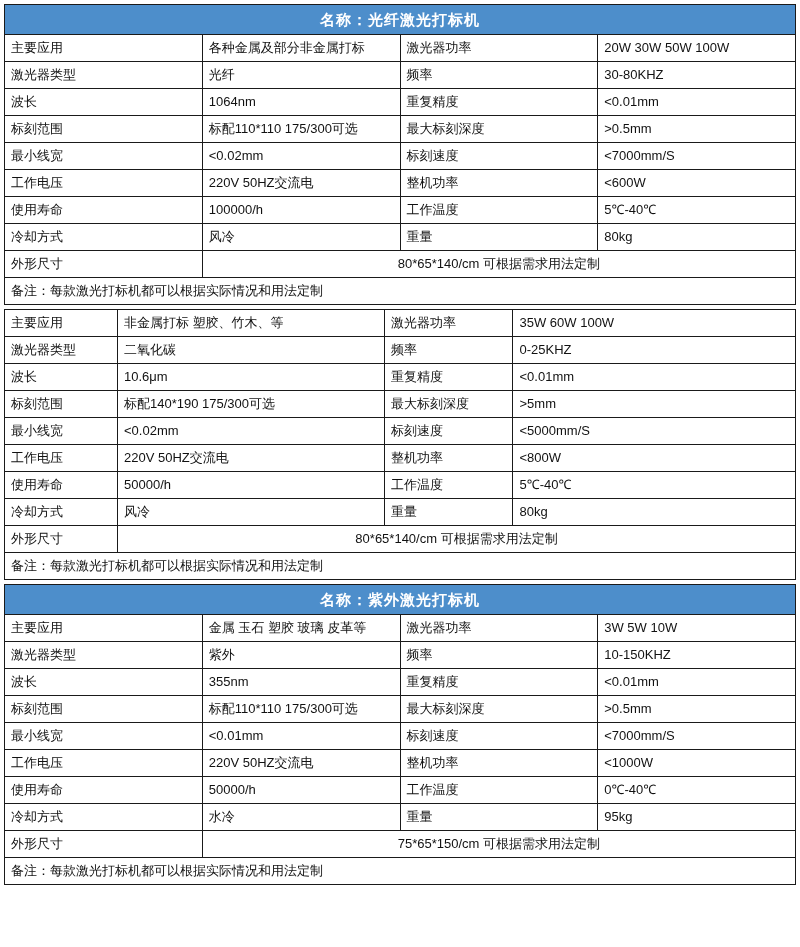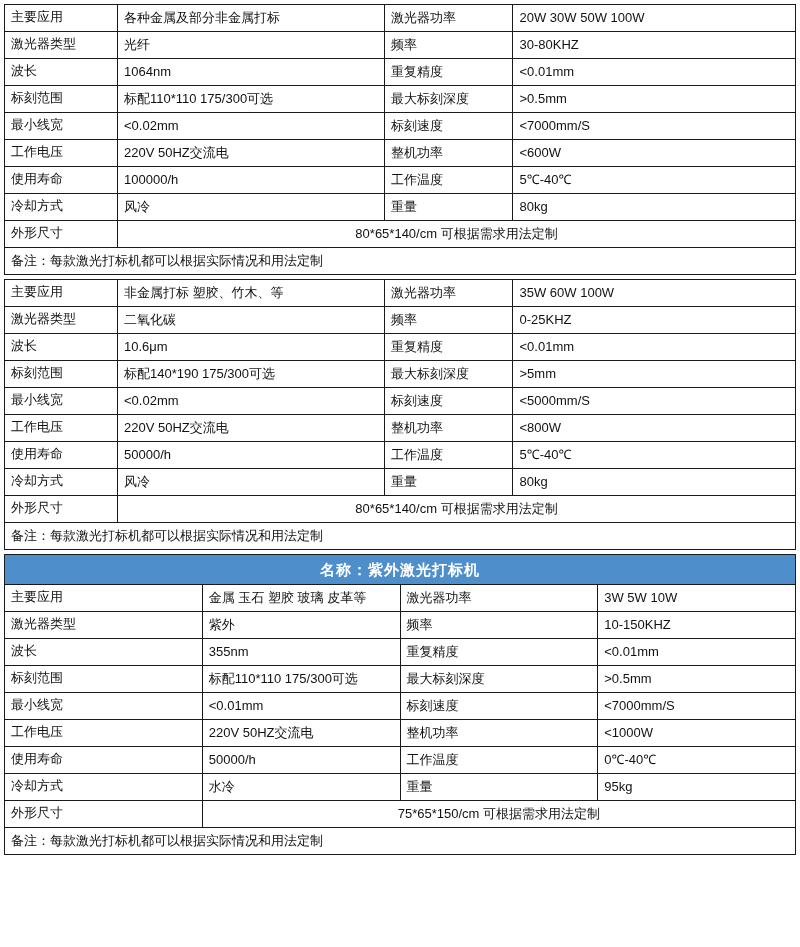--- a/index.html
+++ b/index.html
@@ -46,21 +46,20 @@
     background: #4d8ecb;
     color: #ffffff;
     text-align: center;
     font-size: 15px;
     font-weight: bold;
     letter-spacing: 1px;
     height: 30px;
   }
   .label-cell {
     width: 88px;
-    font-family: Liberation Mono, monospace;
   }
   .value-cell {
     width: 208px;
   }
   .label-cell2 {
     width: 100px;
   }
   .value-cell2 {
     width: 220px;
   }
@@ -71,20 +70,23 @@
     text-align: left;
   }
 </style>
 </head>
 <body>
 
 <div class="page">
 
   <table class="spec-table">
     <tbody>
+        <tr class="title-row">
+      <th colspan="4">名称：光纤激光打标机</th>
+    </tr>
     <tr>
       <td class="label-cell">主要应用</td>
       <td class="value-cell">各种金属及部分非金属打标</td>
       <td class="label-cell2">激光器功率</td>
       <td class="value-cell2">20W 30W 50W 100W</td>
     </tr>
     <tr>
       <td class="label-cell">激光器类型</td>
       <td class="value-cell">光纤</td>
       <td class="label-cell2">频率</td>

